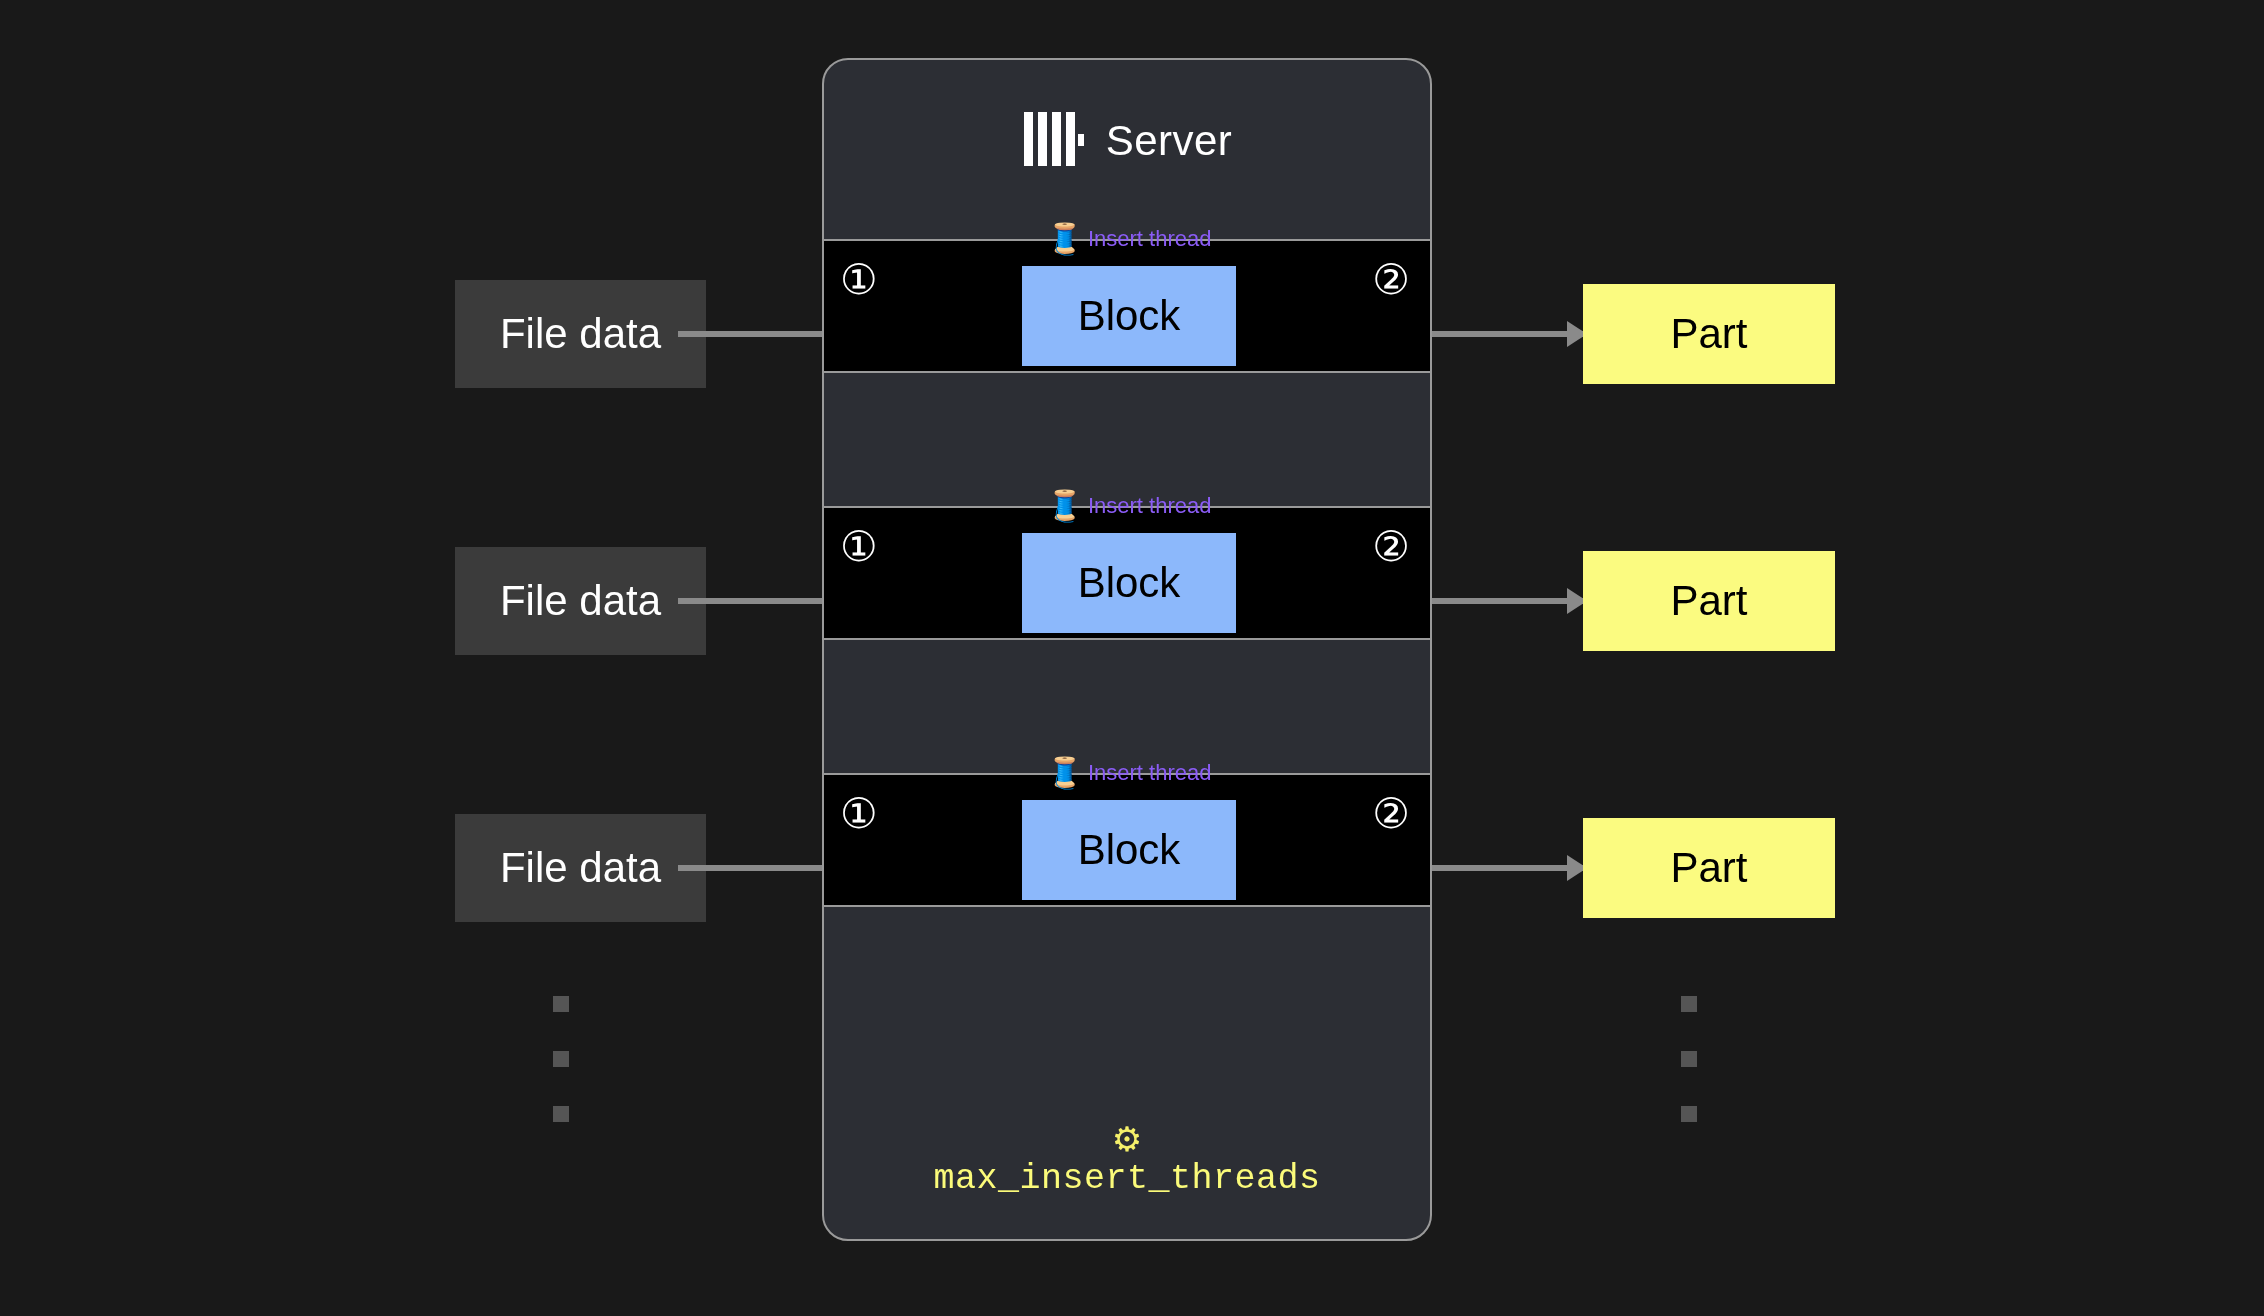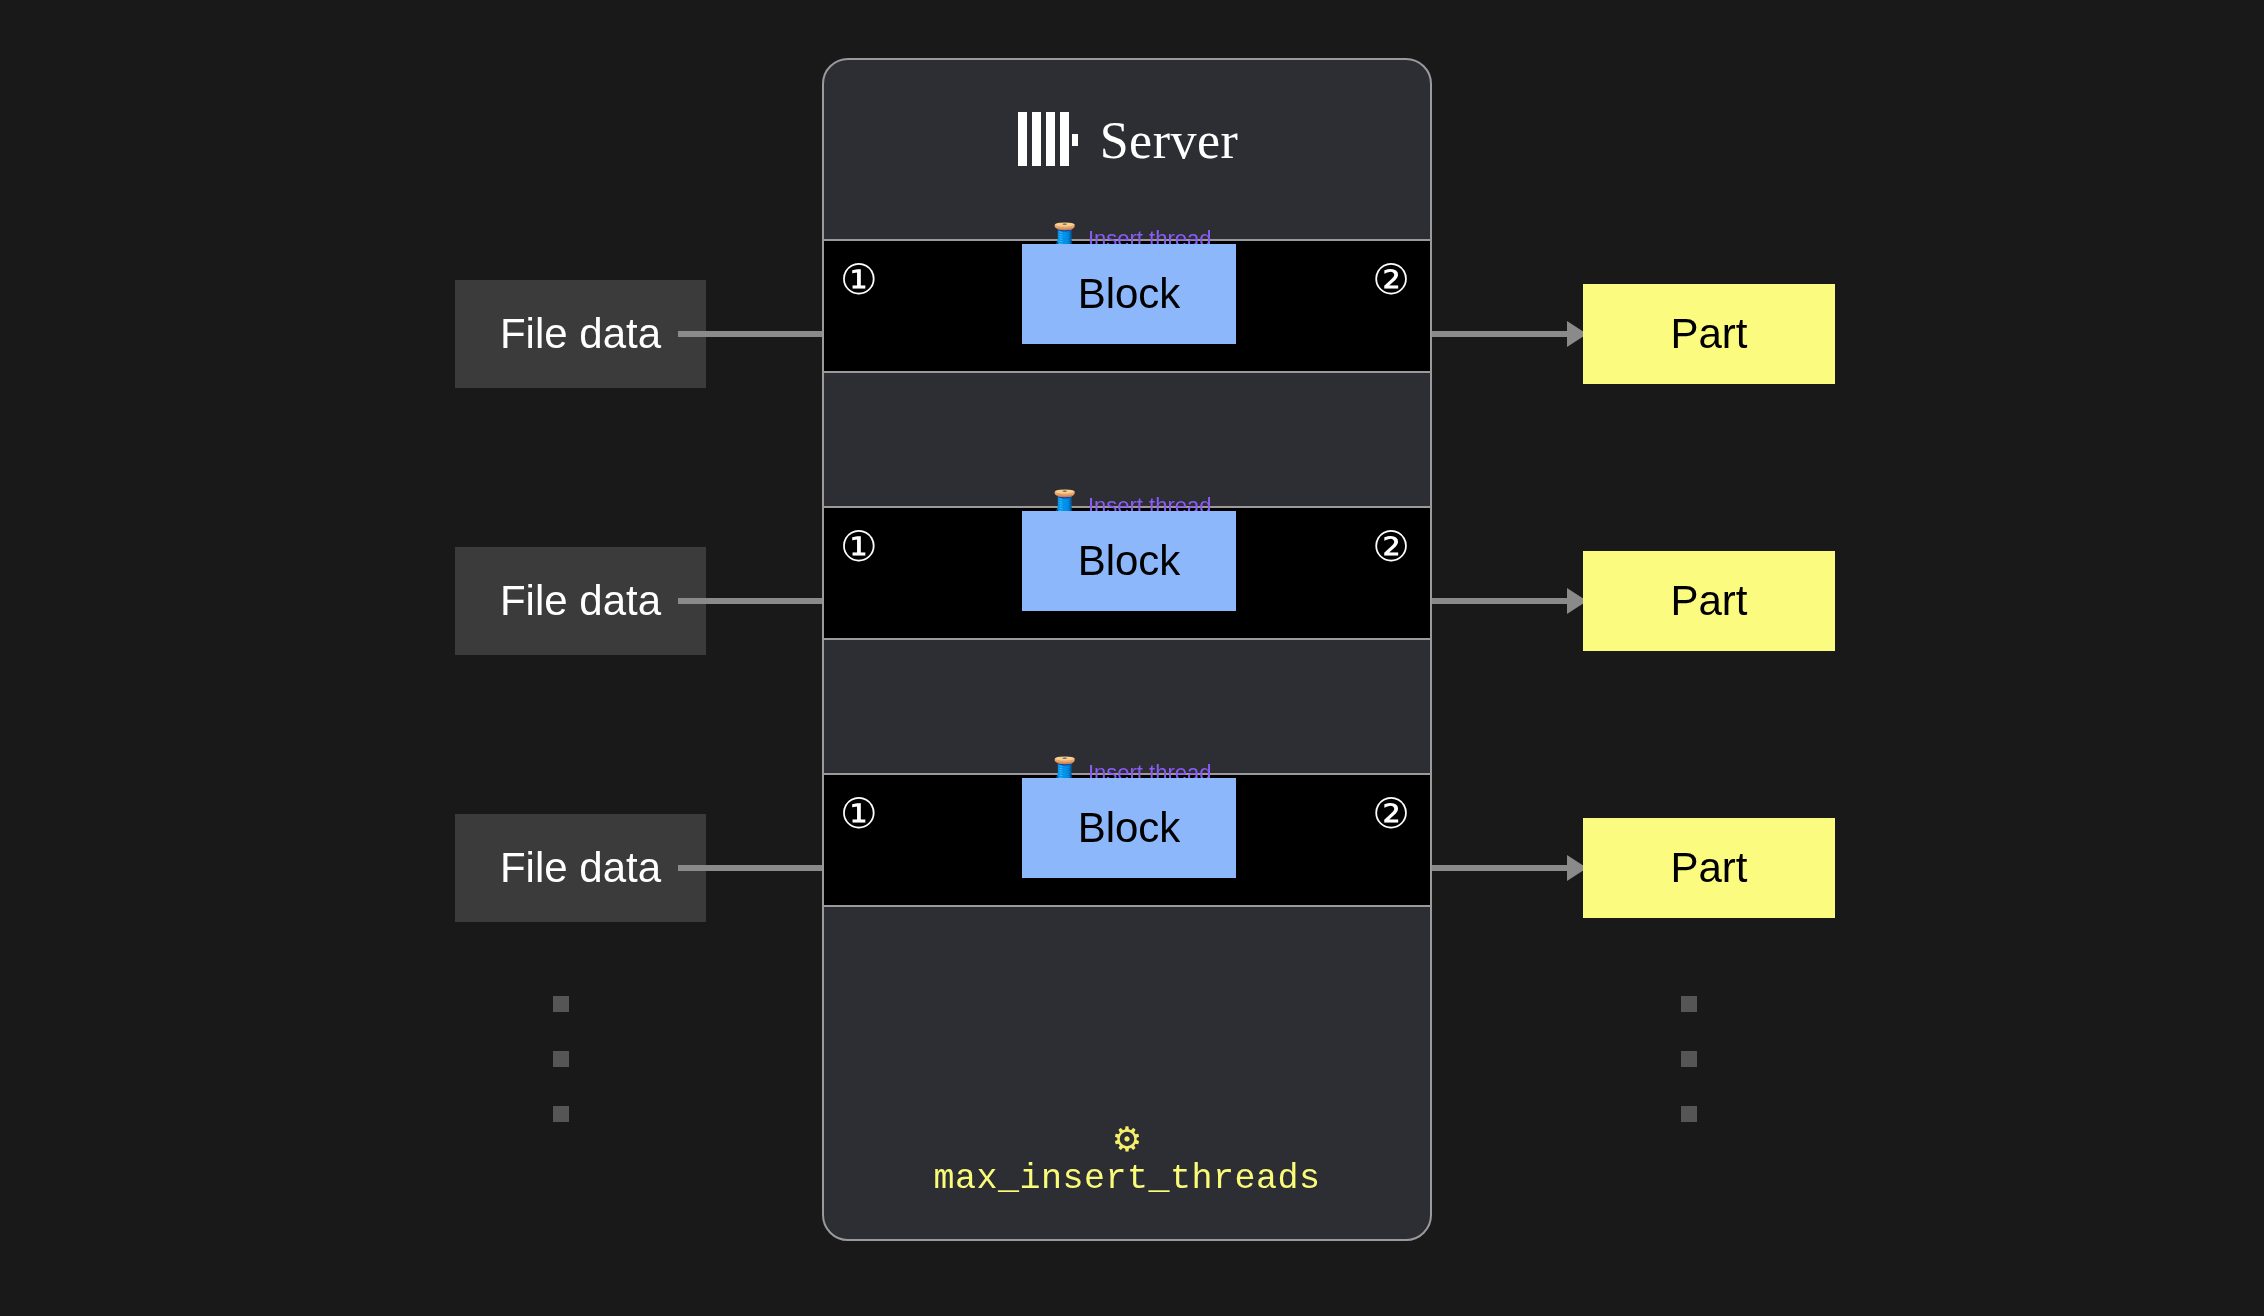--- a/index.html
+++ b/index.html
@@ -47,25 +47,24 @@
     justify-content: center;
     gap: 22px;
   }
 
   .ch-logo {
     display: block;
   }
 
   #server-title {
     color: #ffffff;
-    font-size: 52px;
+    font-size: 42px;
     font-weight: 400;
     letter-spacing: 0.5px;
     line-height: 1;
-    font-family: Liberation Serif, serif;
   }
 
   
   .thread-band {
     position: absolute;
     left: -2px;
     width: 614px;
     background: #000000;
     border-top: 2px solid #9a9a9a;
     border-bottom: 2px solid #9a9a9a;
@@ -117,21 +116,21 @@
     box-sizing: border-box;
   }
 
   .box-block {
     width: 214px;
     height: 100px;
     background: #8cb8fb;
     color: #000000;
     left: 50%;
     transform: translateX(-50%);
-    top: 3px;
+    top: 25px;
   }
 
   .box-file {
     width: 251px;
     height: 108px;
     background: #3b3b3b;
     color: #ffffff;
   }
 
   .box-part {

